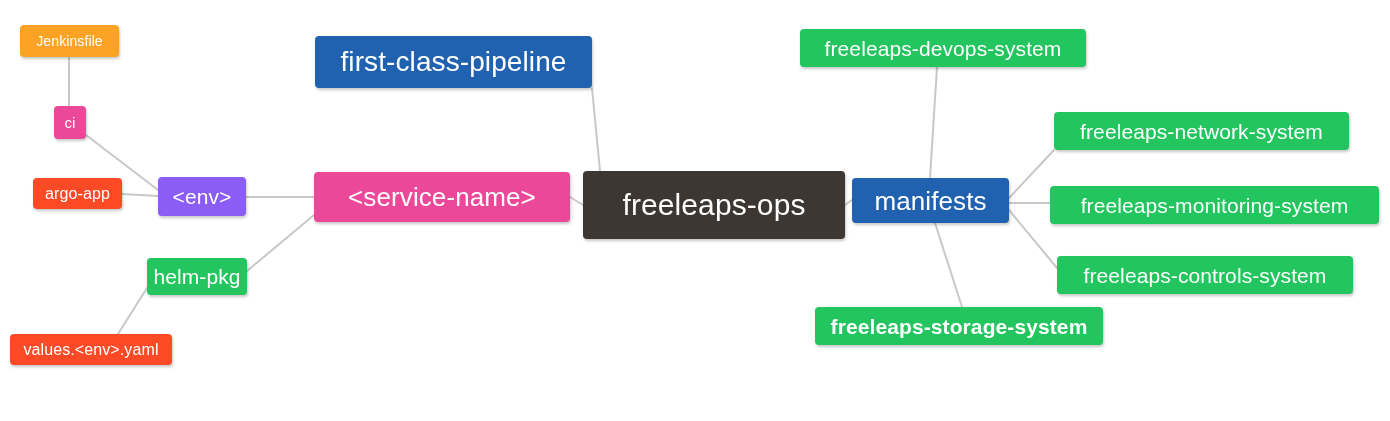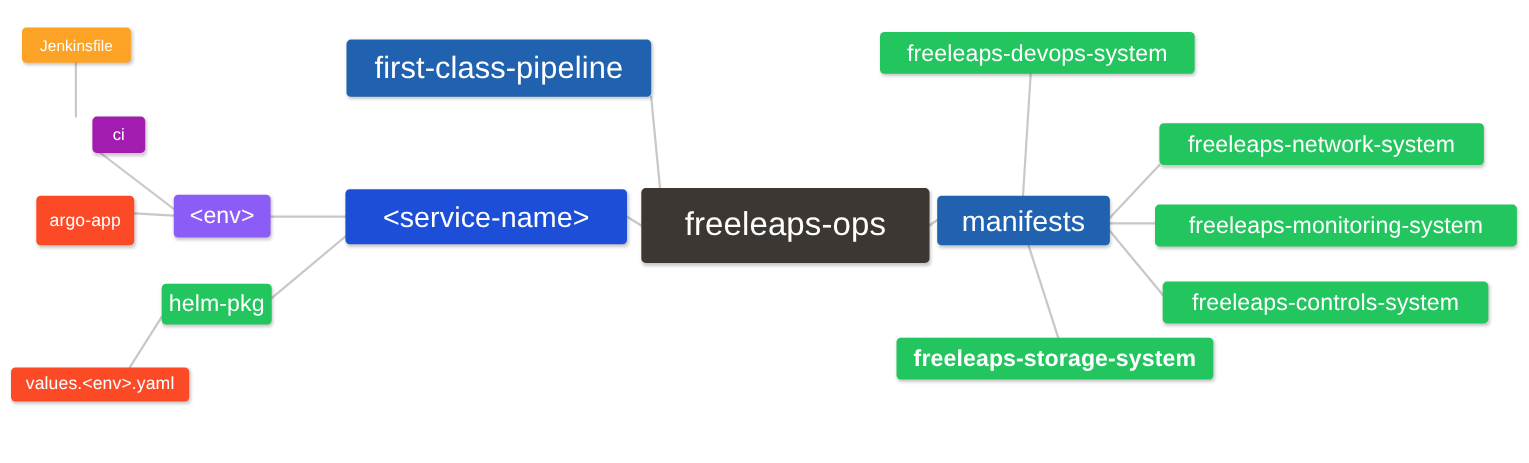--- a/index.html
+++ b/index.html
@@ -58,39 +58,39 @@
       <line x1="930" y1="178" x2="937" y2="67" stroke="#c8c8c8" stroke-width="2" stroke-linecap="round"></line>
       <line x1="1009" y1="198" x2="1054" y2="150" stroke="#c8c8c8" stroke-width="2" stroke-linecap="round"></line>
       <line x1="1009" y1="203" x2="1050" y2="203" stroke="#c8c8c8" stroke-width="2" stroke-linecap="round"></line>
       <line x1="1009" y1="210" x2="1057" y2="268" stroke="#c8c8c8" stroke-width="2" stroke-linecap="round"></line>
       <line x1="935" y1="223" x2="962" y2="307" stroke="#c8c8c8" stroke-width="2" stroke-linecap="round"></line>
     </svg>
   <div id="node-layer">
       <div class="node" style="left: 583px; top: 171px; width: 262px; height: 68px; background: rgb(60, 55, 51);">
         <span class="node-label" style="font-size: 30px; color: rgb(255, 255, 255);">freeleaps-ops</span>
       </div>
-      <div class="node" style="left: 314px; top: 172px; width: 256px; height: 50px; background: #1d4ed8; justify-content: center;">
+      <div class="node" style="left: 314px; top: 172px; width: 256px; height: 50px; background: #ec4899; justify-content: center;">
         <span class="node-label" style="font-size: 26px; color: rgb(255, 255, 255);">&lt;service-name&gt;</span>
       </div>
       <div class="node" style="left: 315px; top: 36px; width: 277px; height: 52px; background: rgb(32, 98, 176);">
         <span class="node-label" style="font-size: 28px; color: rgb(255, 255, 255);">first-class-pipeline</span>
       </div>
       <div class="node" style="left: 852px; top: 178px; width: 157px; height: 45px; background: rgb(32, 98, 176);">
         <span class="node-label" style="font-size: 26px; color: rgb(255, 255, 255);">manifests</span>
       </div>
       <div class="node" style="left: 158px; top: 177px; width: 88px; height: 39px; background: #8b5cf6;">
         <span class="node-label" style="font-size: 21px; color: rgb(255, 255, 255);">&lt;env&gt;</span>
       </div>
       <div class="node" style="left: 147px; top: 258px; width: 100px; height: 37px; background: rgb(34, 197, 94);">
         <span class="node-label" style="font-size: 21px; color: rgb(255, 255, 255);">helm-pkg</span>
       </div>
-      <div class="node" style="left: 54px; top: 106px; width: 48px; height: 33px; background: #a21caf; margin-left: 30px;">
+      <div class="node" style="left: 54px; top: 106px; width: 32px; height: 33px; background: #ec4899;">
         <span class="node-label" style="font-size: 15px; color: rgb(255, 255, 255);">ci</span>
       </div>
-      <div class="node" style="left: 33px; top: 178px; width: 89px; height: 45px; background: rgb(252, 74, 38);">
+      <div class="node" style="left: 33px; top: 178px; width: 89px; height: 31px; background: rgb(252, 74, 38);">
         <span class="node-label" style="font-size: 16px; color: rgb(255, 255, 255);">argo-app</span>
       </div>
       <div class="node" style="left: 10px; top: 334px; width: 162px; height: 31px; background: rgb(252, 74, 38);">
         <span class="node-label" style="font-size: 16px; color: rgb(255, 255, 255);">values.&lt;env&gt;.yaml</span>
       </div>
       <div class="node" style="left: 20px; top: 25px; width: 99px; height: 32px; background: rgb(252, 163, 38);">
         <span class="node-label" style="font-size: 14px; color: rgb(255, 255, 255);">Jenkinsfile</span>
       </div>
       <div class="node" style="left: 800px; top: 29px; width: 286px; height: 38px; background: rgb(34, 197, 94);">
         <span class="node-label" style="font-size: 21px; color: rgb(255, 255, 255);">freeleaps-devops-system</span>

